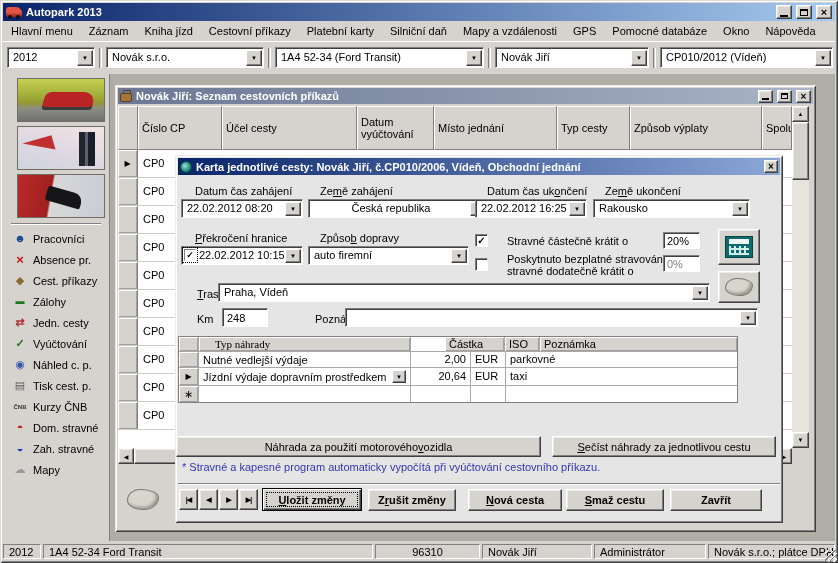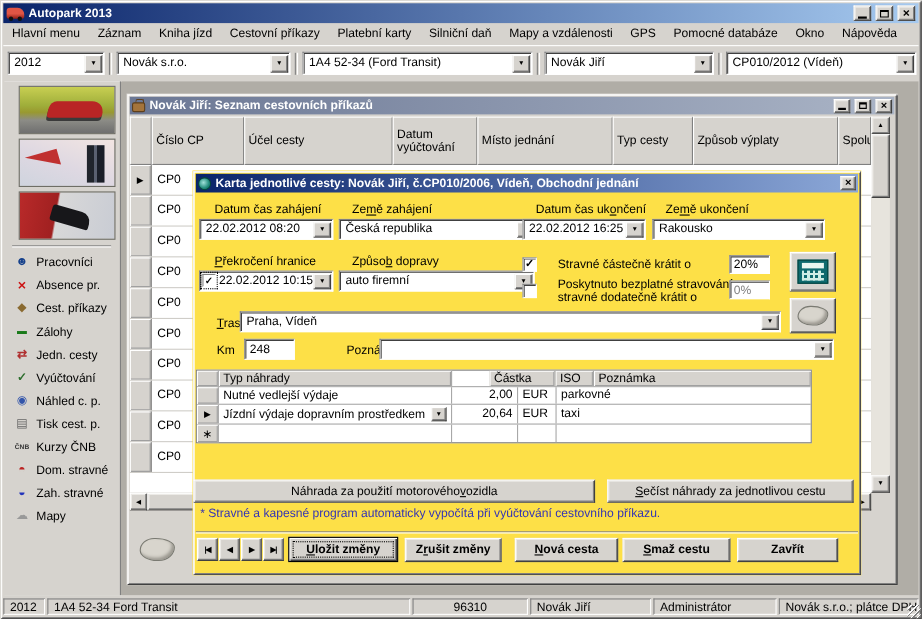--- a/index.html
+++ b/index.html
@@ -104,21 +104,21 @@
   .vsb .up    { left:0; top:0; width:17px; height:16px; }
   .vsb .down  { left:0; bottom:0; width:17px; height:16px; }
   .vsb .thumb { left:0; top:16px; width:17px; height:58px; }
   .hsb .left  { left:0; top:0; width:16px; height:16px; }
   .hsb .right { right:0; top:0; width:16px; height:16px; }
   .hsb .thumb { left:16px; top:0; width:90px; height:16px; }
   .blob { position:absolute; left:12px; top:404px; width:32px; height:21px; background:#d8d5cd;
     border:1px solid #7a7a72; border-radius:45% 60% 50% 55% / 60% 45% 65% 50%;
     box-shadow: inset -2px -2px 3px #9a978f; }
   
-  .dialog { position:absolute; left:65px; top:81px; width:608px; height:368px; background:#fde047;
+  .dialog { position:absolute; left:65px; top:81px; width:608px; height:368px; background:#e5e5e5;
     box-shadow: inset 1px 1px 0 #eceae6, inset -1px -1px 0 #404040, inset 2px 2px 0 #fff, inset -2px -2px 0 #808080;
     z-index:10; }
   .dlg-titlebar { position:absolute; left:3px; top:3px; right:3px; height:17px;
     background:linear-gradient(90deg,#0a246a,#8ca8d8); display:flex; align-items:center; gap:4px; padding:0 2px; }
   .dlg-titlebar .ttext { color:#fff; font-weight:bold; flex:1; white-space:nowrap; overflow:hidden; }
   .globeicon { width:12px; height:12px; border-radius:50%; flex:0 0 auto;
     background:radial-gradient(circle at 4px 4px,#9fe0d8,#1f8a7a 60%,#0c5a50); border:1px solid #06463c; }
   .dlbl { position:absolute; white-space:nowrap;padding-left:12px; }
   .chk { position:absolute; width:13px; height:13px; background:#fff; border:1px solid;
     border-color:#808080 #fff #fff #808080; box-shadow: inset 1px 1px 0 #404040;
@@ -382,42 +382,42 @@
 
       <span class="dlbl" style="left:8px; top:30px;">Datum čas zahá<u>j</u>ení</span>
       <span class="dlbl" style="left:133px; top:30px;">Ze<u>m</u>ě zahájení</span>
       <span class="dlbl" style="left:300px; top:30px;">Datum čas uk<u>o</u>nčení</span>
       <span class="dlbl" style="left:418px; top:30px;">Ze<u>m</u>ě ukončení</span>
 
       <div class="combo small" style="left:6px; top:44px; width:122px;">
         <span class="cval">22.02.2012 08:20</span>
         <span class="cbtn">▼</span>
       </div>
-      <div class="combo small" style="left:133px; top:44px; width:180px;">
+      <div class="combo small" style="left:133px; top:44px; width:180px;text-align:center;">
         <span class="cval">Česká republika</span>
         <span class="cbtn">▼</span>
       </div>
       <div class="combo small" style="left:300px; top:44px; width:112px;">
         <span class="cval">22.02.2012 16:25</span>
         <span class="cbtn">▼</span>
       </div>
       <div class="combo small" style="left:418px; top:44px; width:157px;">
         <span class="cval">Rakousko</span>
         <span class="cbtn">▼</span>
       </div>
 
       <span class="dlbl" style="left:8px; top:77px;"><u>P</u>řekročení hranice</span>
       <span class="dlbl" style="left:133px; top:77px;">Způso<u>b</u> dopravy</span>
 
       <div class="combo small" style="left:6px; top:91px; width:122px;">
         <span class="chk-inline">✓</span>
         <span class="cval" style="padding-left:1px;">22.02.2012 10:15</span>
         <span class="cbtn">▼</span>
       </div>
-      <div class="combo small" style="left:133px; top:91px; width:178px;gap:24px;">
+      <div class="combo small" style="left:133px; top:91px; width:161px;gap:24px;">
         <span class="cval">auto firemní</span>
         <span class="cbtn">▼</span>
       </div>
 
       <span class="chk" style="left:300px; top:79px;">✓</span>
       <span class="dlbl" style="left:320px; top:80px;">Stravné částečně krátit o</span>
       <span class="pct sunken" style="left:488px; top:77px;">20%</span>
 
       <span class="chk" style="left:300px; top:103px;"></span>
       <span class="dlbl" style="left:320px; top:98px;">Poskytnuto bezplatné stravování,</span>
@@ -441,21 +441,21 @@
       <span class="sunken" style="position:absolute; left:47px; top:153px; width:46px; height:19px; padding:3px 4px;">248</span>
       <span class="dlbl" style="left:128px; top:158px;">Pozná<u>m</u>ka</span>
       <div class="combo small" style="left:170px; top:153px; width:413px;">
         <span class="cval"></span>
         <span class="cbtn">▼</span>
       </div>
 
       <div class="ctable">
         <div class="ctr ct-head">
           <span class="ctc ct-ind"></span>
-          <span class="ctc ct-type" style="padding:1px 4px;">Typ náhrady</span>
+          <span class="ctc ct-type" style="padding:1px 16px;font-family:Liberation Serif, serif;">Typ náhrady</span>
           <span class="ctc ct-amount" style="text-align:left;margin-left:34px;">Částka</span>
           <span class="ctc ct-iso">ISO</span>
           <span class="ctc ct-note">Poznámka</span>
         </div>
         <div class="ctr" style="height:16px;">
           <span class="ctc ct-ind"></span>
           <span class="ctc ct-type">Nutné vedlejší výdaje</span>
           <span class="ctc ct-amount">2,00</span>
           <span class="ctc ct-iso">EUR</span>
           <span class="ctc ct-note">parkovné</span>

